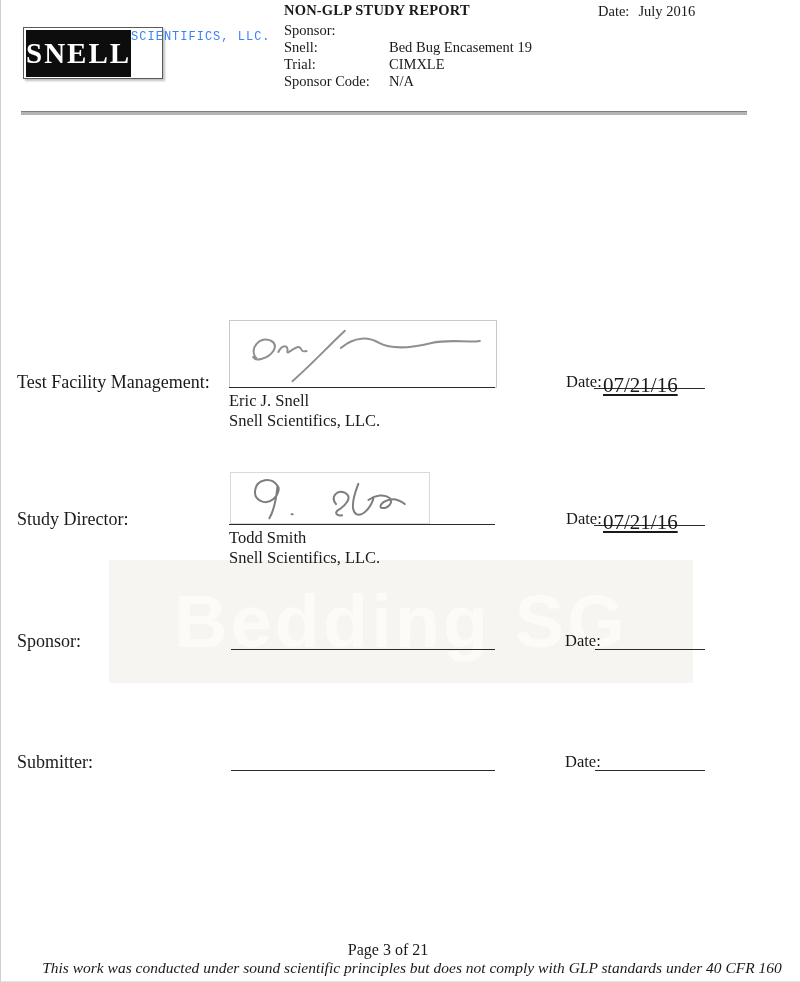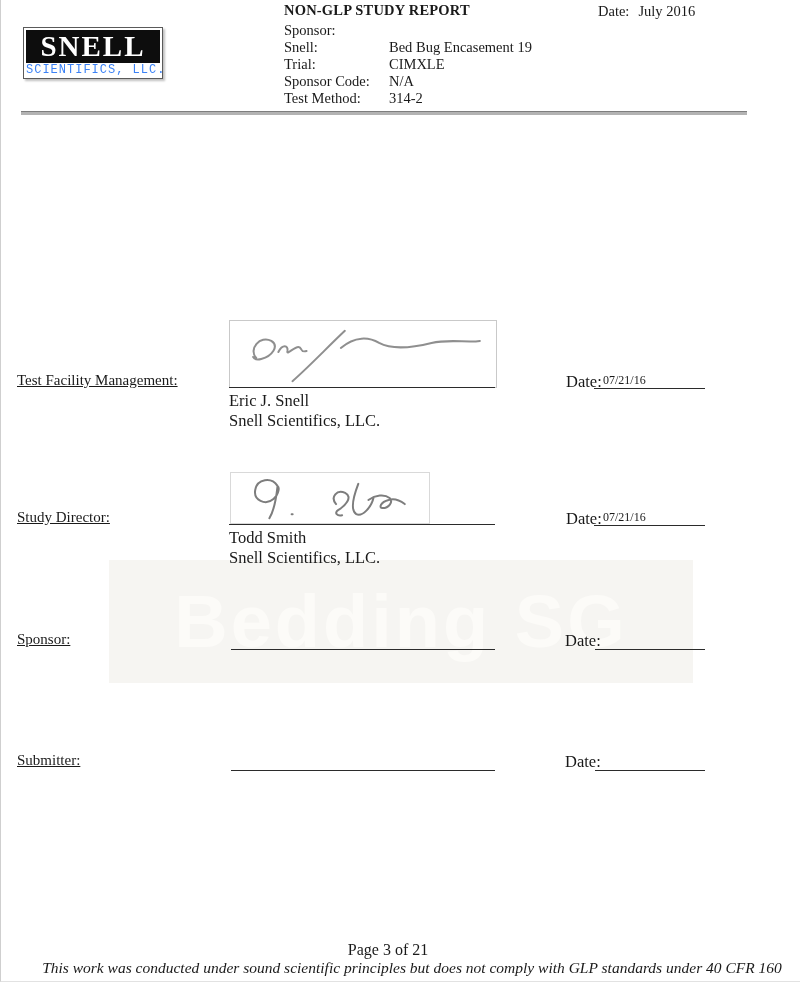--- a/index.html
+++ b/index.html
@@ -17,21 +17,21 @@
   }
   .watermark span{
     font-family:"Liberation Sans", sans-serif;font-weight:bold;font-size:74px;
     color:#fcfbf8;letter-spacing:3px;white-space:nowrap;
   }
 
   
   .logo{
     left:22px;top:27px;width:140px;height:52px;border:1px solid #5a5a5a;
     background:#ffffff;box-shadow:2px 2px 2px rgba(0,0,0,.25);
-    display:flex;flex-direction:column;box-sizing:border-box;padding:2px 2px 1px 2px;z-index:1;
+    display:flex;flex-direction:row;box-sizing:border-box;padding:2px 2px 1px 2px;z-index:1;
   }
   .logo-black{
     background:#0d0d0d;flex:1;display:flex;align-items:center;justify-content:center;
   }
   .logo-black span{
     color:#ffffff;font-weight:bold;font-size:29px;letter-spacing:2px;line-height:1;
     font-family:"Liberation Serif", serif;
   }
   .logo-sub{
     text-align:center;font-size:12px;letter-spacing:1px;line-height:14px;color:#3b82f6;
@@ -46,26 +46,26 @@
   .date-top{left:597px;top:3px;font-size:14.5px;z-index:1;}
   .date-top .v{margin-left:9px;}
 
   .divider{left:20px;top:111px;width:726px;height:3px;background:#b3b3b3;border-top:1px solid #7e7e7e;z-index:1;}
 
   .heading{left:0;top:140px;width:774px;text-align:center;font-weight:bold;font-size:16.5px;letter-spacing:.3px;z-index:1;}
 
   .stmt{left:16px;top:219px;width:760px;font-size:17px;line-height:21px;z-index:1;}
   .stmt .u{text-decoration:underline;}
 
-  .role{font-size:15px;z-index:2;text-decoration:underline;}
+  .role{font-size:18px;z-index:2;}
   .sig-line{border-bottom:1.5px solid #2b2b2b;z-index:2;}
   .sig-box{border:1px solid #c9c9c9;background:#fff;z-index:1;}
   .sig-name{font-size:16.5px;line-height:20px;z-index:2;}
   .date-grp{font-size:16.5px;z-index:2;white-space:nowrap;}
-  .date-val{font-size:12px;z-index:2;}
+  .date-val{font-size:21px;z-index:2;text-decoration:underline;}
   .date-line{border-bottom:1.5px solid #2b2b2b;z-index:1;}
 
   
   .r1-role{left:16px;top:372px;}
   .r1-box{left:228px;top:320px;width:266px;height:66px;}
   .r1-line{left:228px;top:372px;width:266px;height:15px;}
   .r1-name{left:228px;top:391px;}
   .r1-co{left:228px;top:411px;}
   .r1-date{left:565px;top:372px;}
   .r1-dval{left:602px;top:373px;}
@@ -122,24 +122,20 @@
       <span>Bed Bug Encasement 19</span>
     </div>
     <div class="hdr-row">
       <span class="hdr-label">Trial:</span>
       <span>CIMXLE</span>
     </div>
     <div class="hdr-row">
       <span class="hdr-label">Sponsor Code:</span>
       <span>N/A</span>
     </div>
-    <div class="hdr-row">
-      <span class="hdr-label">Test Method:</span>
-      <span>314-2</span>
-    </div>
   </div>
 
   <div class="abs date-top">
     <span>Date:</span><span class="v">July 2016</span>
   </div>
 
   <div class="abs divider"></div>
 
 
 

